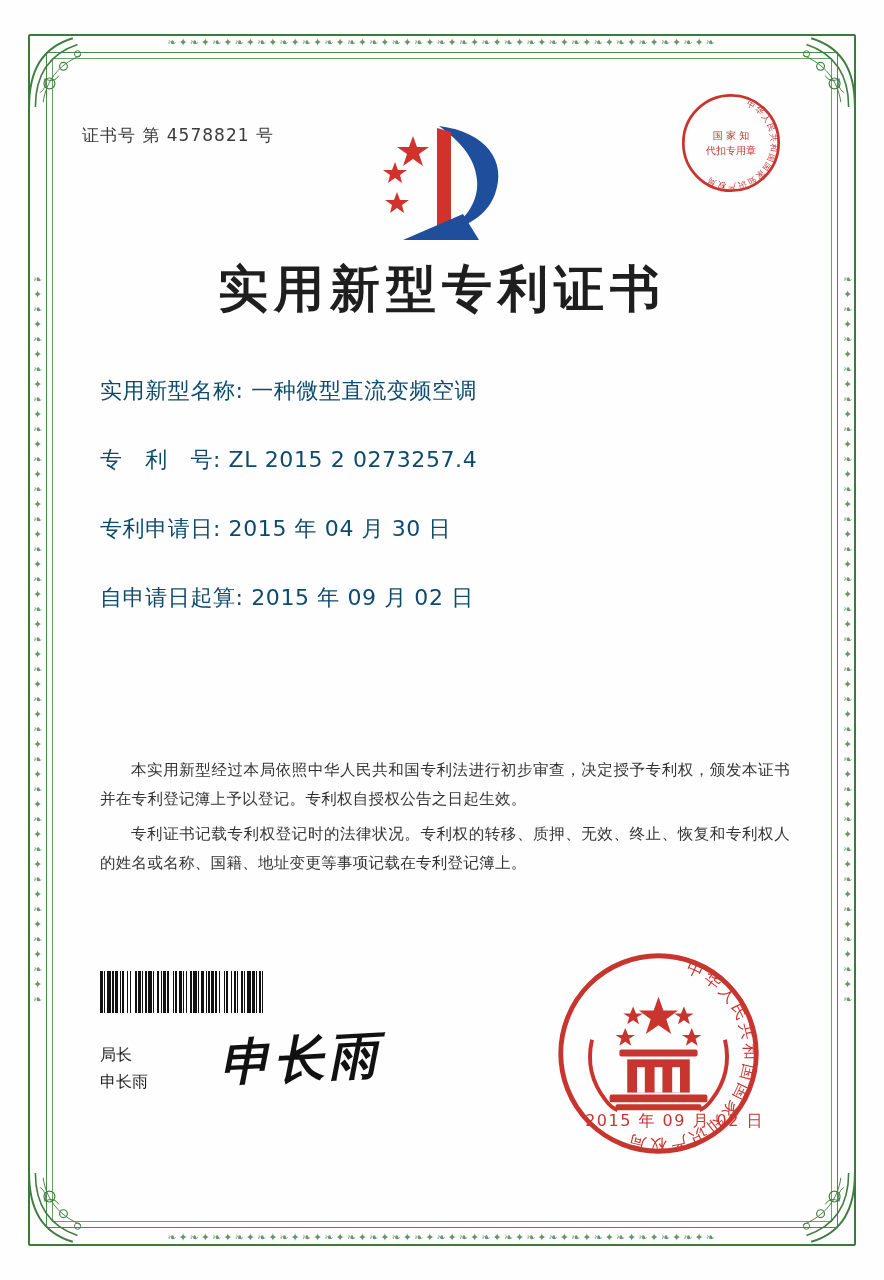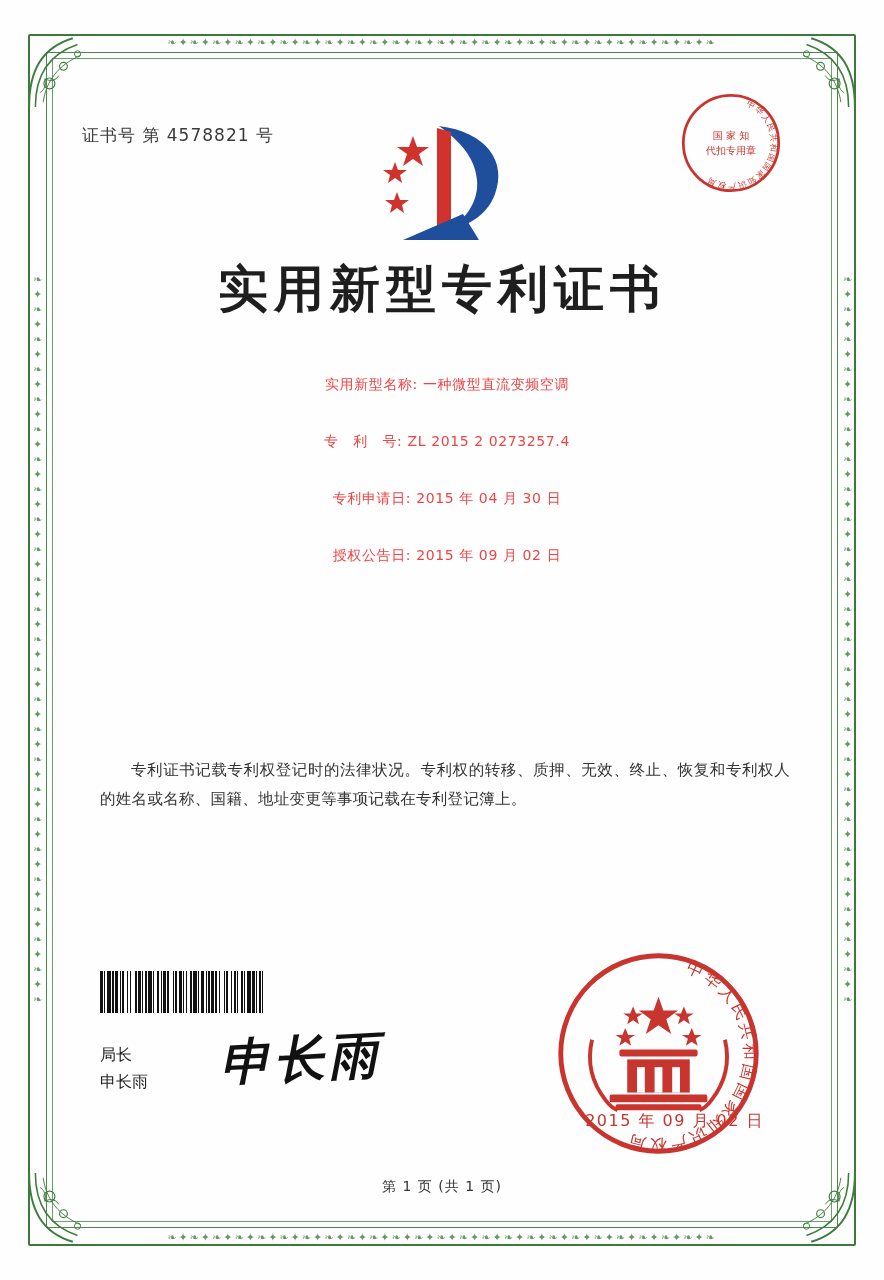--- a/index.html
+++ b/index.html
@@ -119,26 +119,25 @@
     font-family: "DejaVu Sans", "Liberation Sans", sans-serif;
   }
 
   .fields {
     position: absolute;
     left: 40px;
     right: 30px;
     top: 310px;
   }
   .field {
-    font-size: 14px;
-    color: #ef4444;
+    font-size: 22px;
+    color: #0c4a6e;
     margin-bottom: 39px;
     letter-spacing: .6px;
     white-space: nowrap;
-    text-align: center;
   }
   .field .lbl { letter-spacing: .6px; }
   .field .val { letter-spacing: .6px; }
 
   .paragraphs {
     position: absolute;
     left: 40px;
     right: 34px;
     top: 690px;
     font-size: 15.5px;
@@ -324,26 +323,27 @@
       </div>
       <div class="field">
         <span class="lbl">专　利　号:</span>
         <span class="val">ZL 2015 2 0273257.4</span>
       </div>
       <div class="field">
         <span class="lbl">专利申请日:</span>
         <span class="val">2015 年 04 月 30 日</span>
       </div>
       <div class="field">
-        <span class="lbl">授权公告日:</span>
+        <span class="lbl">自申请日起算:</span>
         <span class="val">2015 年 09 月 02 日</span>
       </div>
     </div>
 
     <div class="paragraphs">
+      <p>本实用新型经过本局依照中华人民共和国专利法进行初步审查，决定授予专利权，颁发本证书并在专利登记簿上予以登记。专利权自授权公告之日起生效。</p>
       <p>专利证书记载专利权登记时的法律状况。专利权的转移、质押、无效、终止、恢复和专利权人的姓名或名称、国籍、地址变更等事项记载在专利登记簿上。</p>
     </div>
 
     <div class="barcode">
         <i style="width: 3px;"></i>
         <i style="width: 1px; background: transparent;"></i>
         <i style="width: 1px;"></i>
         <i style="width: 2px; background: transparent;"></i>
         <i style="width: 4px;"></i>
         <i style="width: 1px; background: transparent;"></i>
@@ -464,16 +464,15 @@
             <rect x="106" y="124" width="8" height="26"></rect>
             <rect x="124" y="124" width="8" height="26"></rect>
           </g>
           <path d="M42 96 q-8 34 14 62 q6 8 12 10" fill="none" stroke="#c8352f" stroke-width="4"></path>
           <path d="M178 96 q8 34 -14 62 q-6 8 -12 10" fill="none" stroke="#c8352f" stroke-width="4"></path>
         </g>
       </svg>
     </div>
     <div class="stamp-date">2015 年 09 月 02 日</div>
 
-    <div class="page-foot">第 1 页 (共 1 页)</div>
 
   </div>
 </div>
 
 </body></html>

